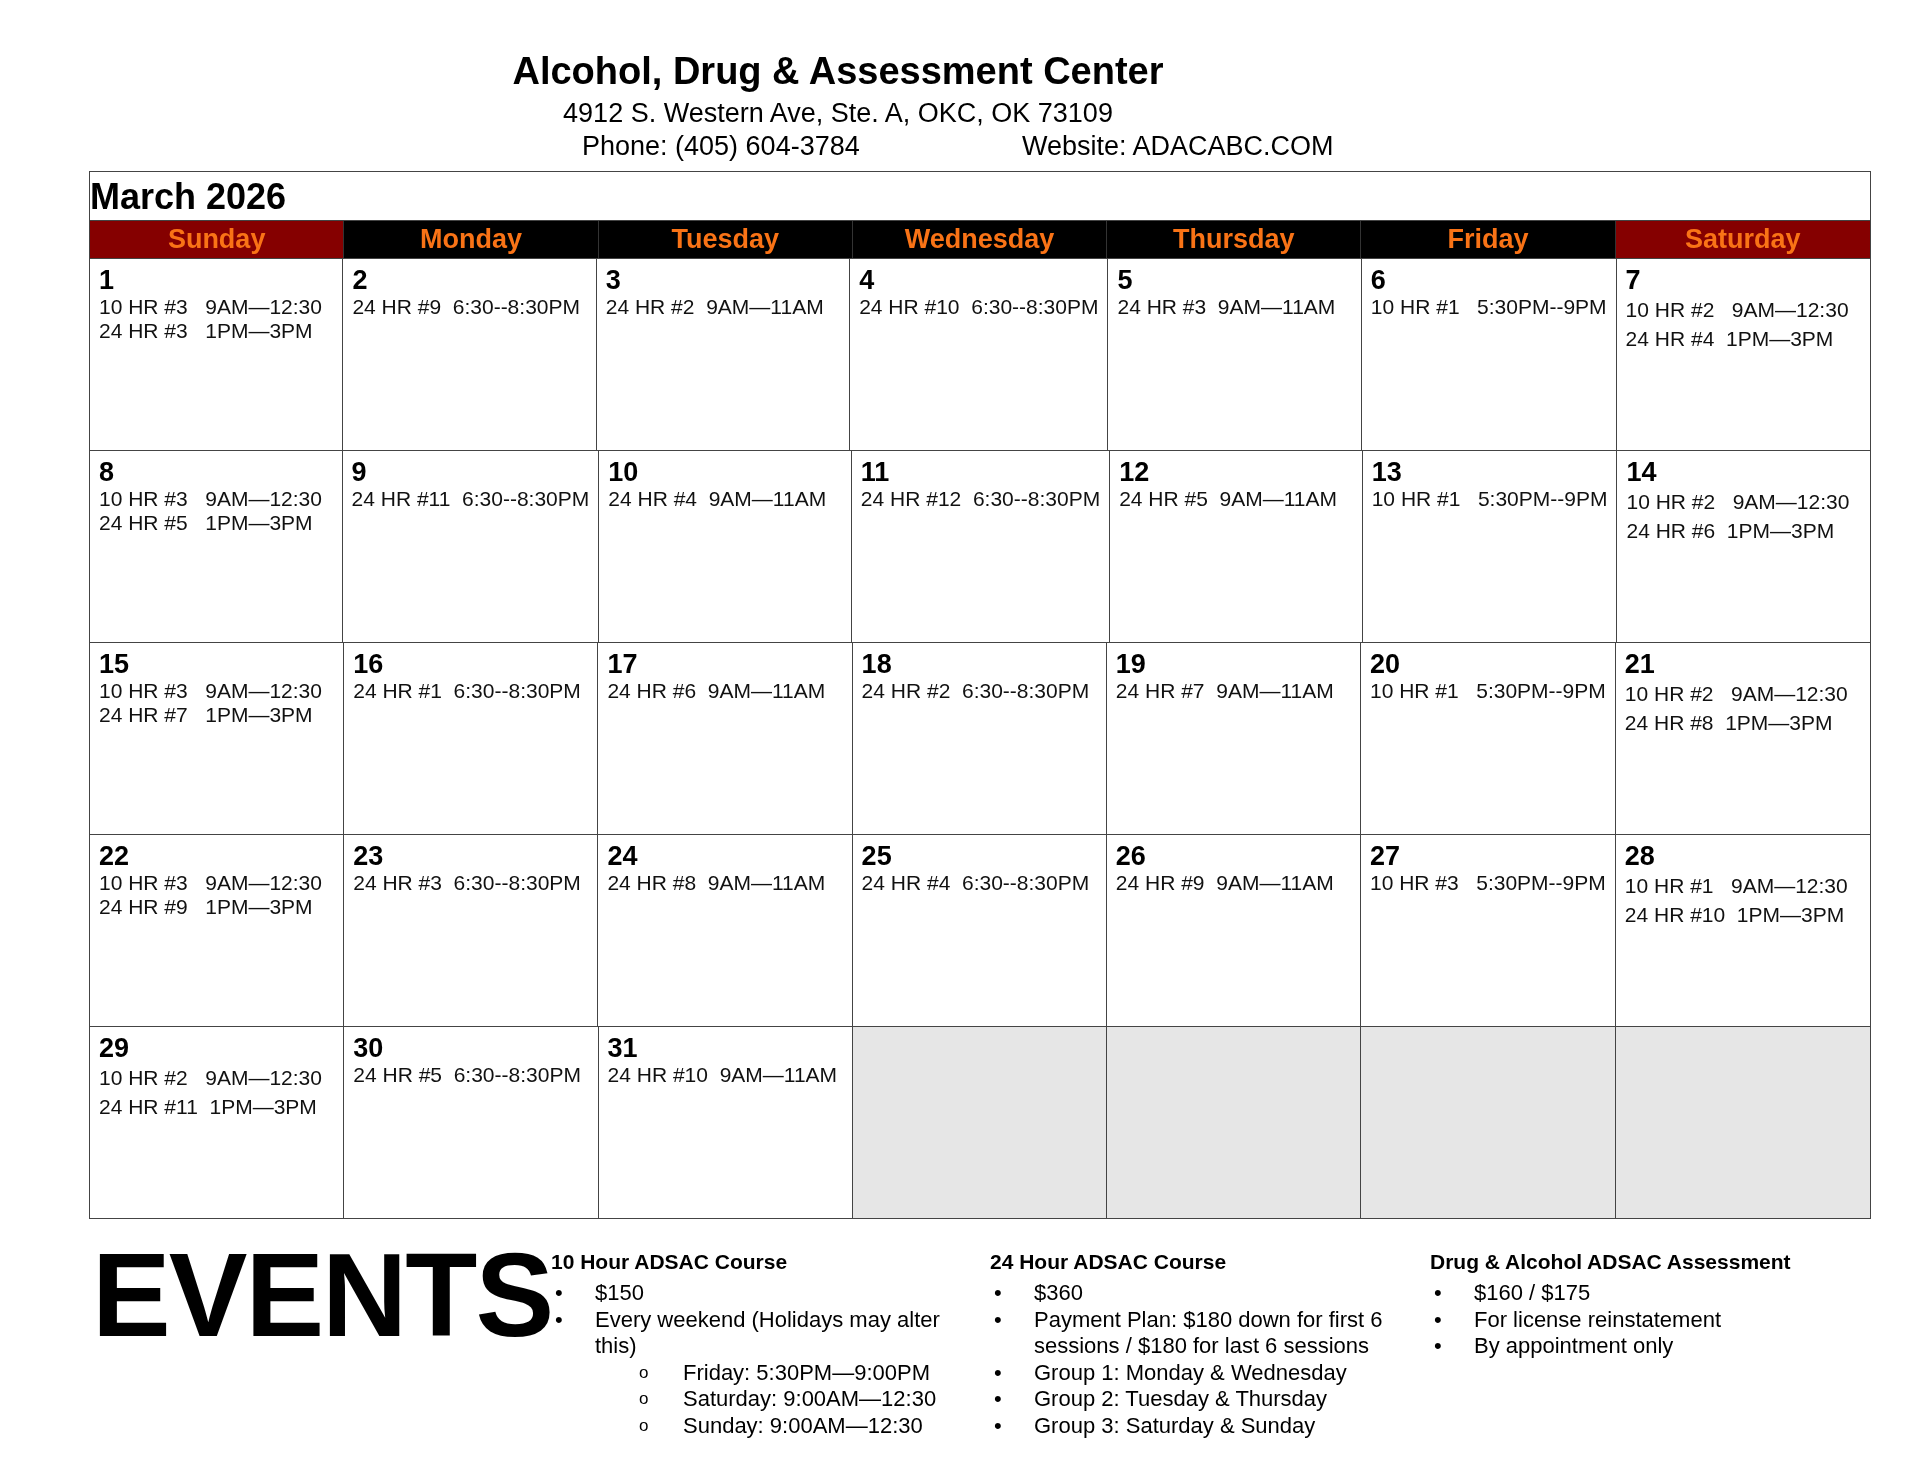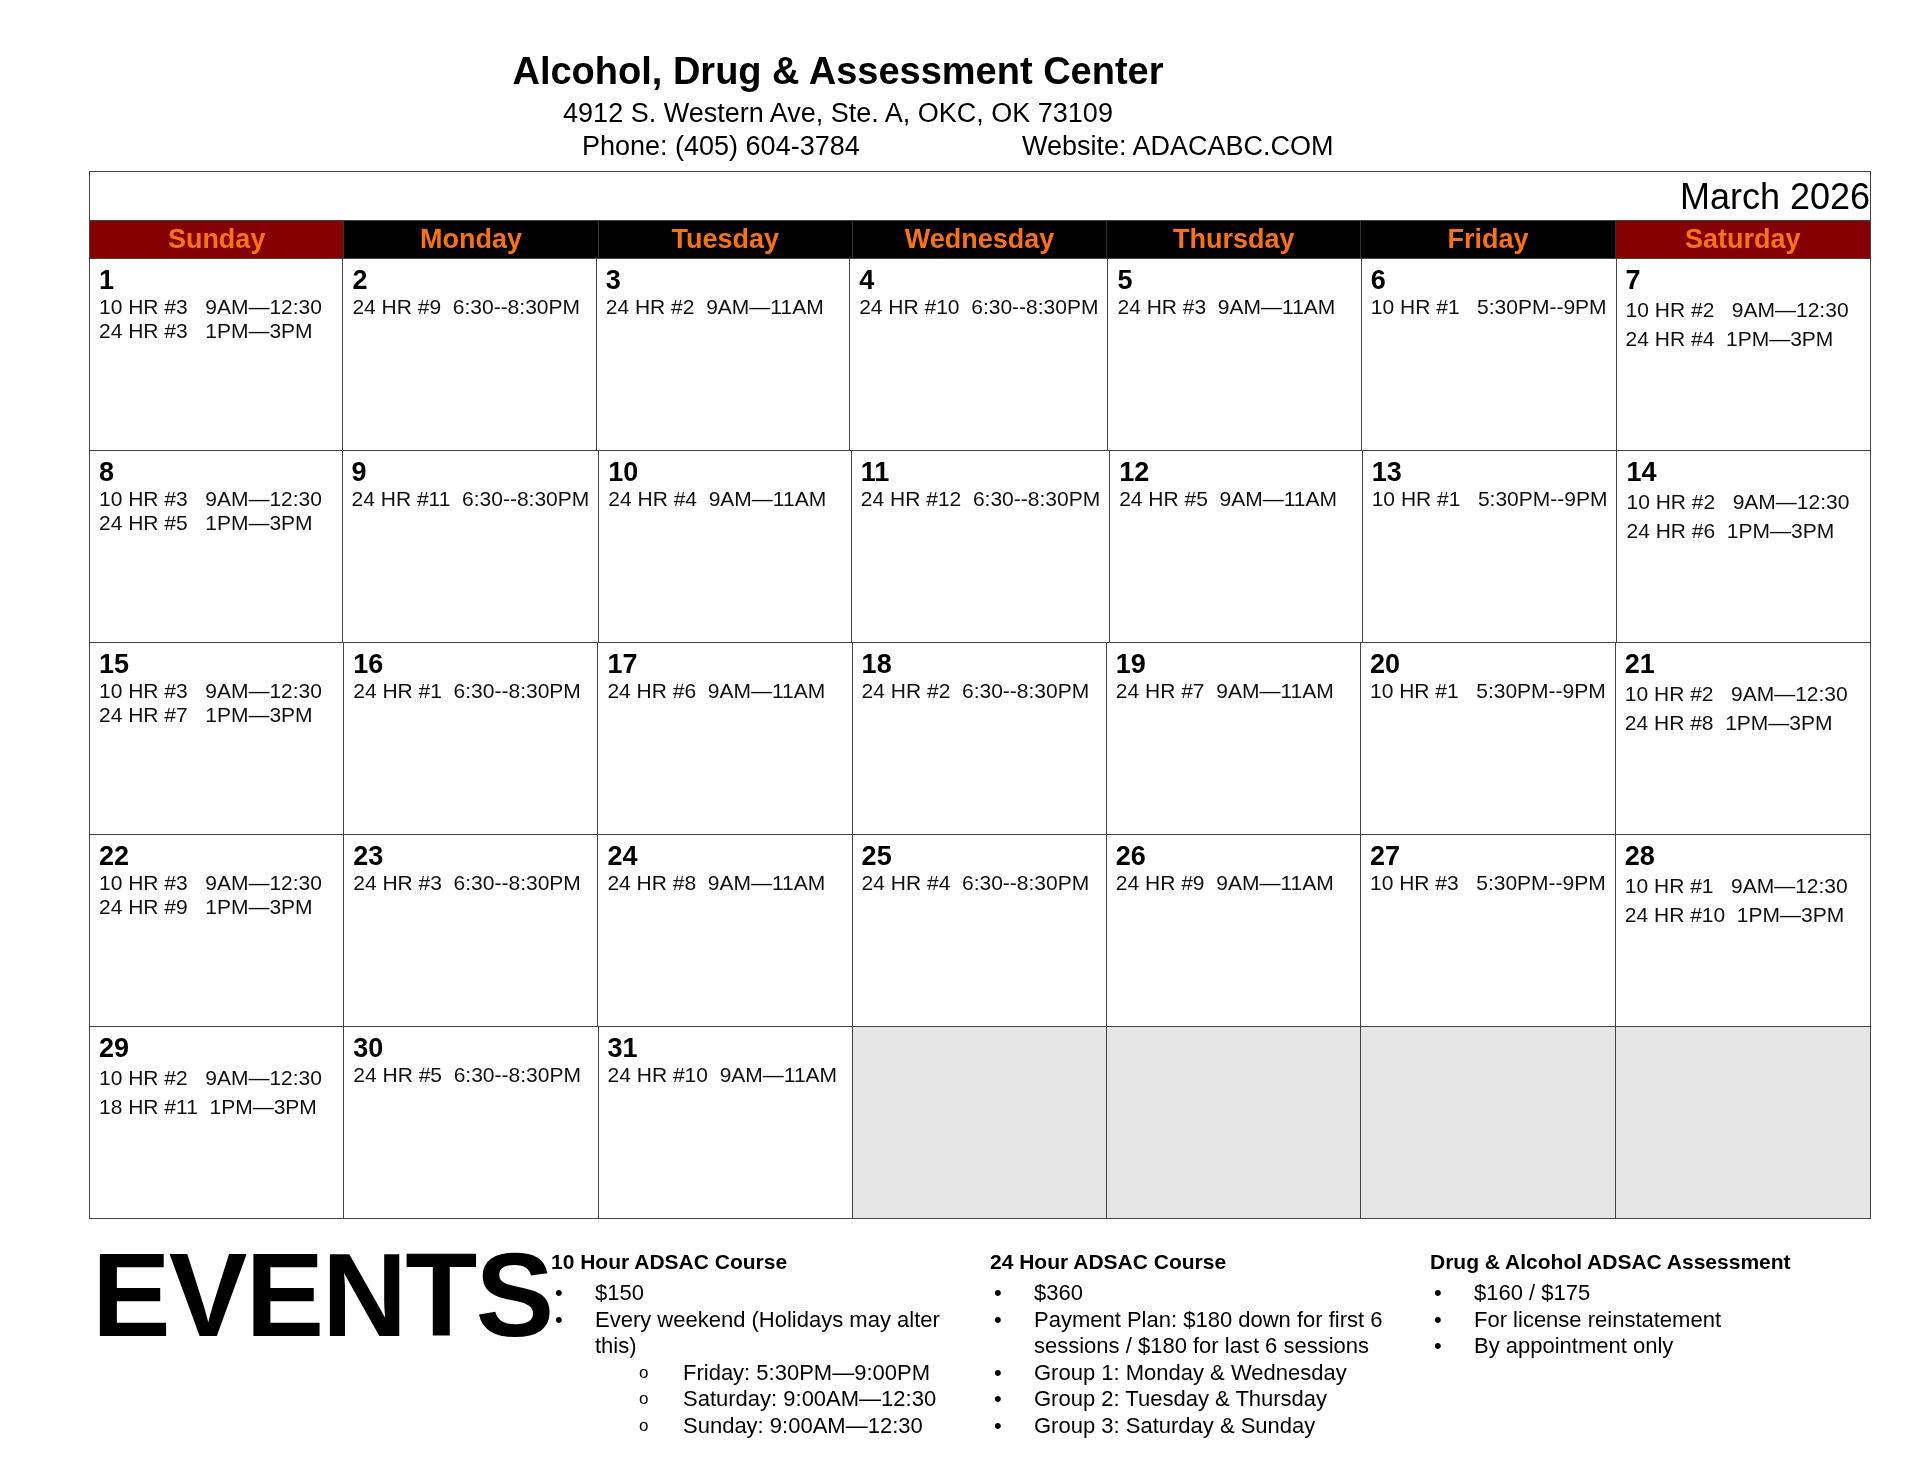--- a/index.html
+++ b/index.html
@@ -7,21 +7,21 @@
   body { font-family: "Liberation Sans", "DejaVu Sans", sans-serif; color: #000; position: relative; }
 
   .hdr { position: absolute; left: 0; width: 1676px; text-align: center; }
   .org-name { top: 50px; font-size: 38px; font-weight: bold; }
   .org-address { top: 98px; font-size: 27px; }
   .contact-row { position: absolute; top: 131px; left: 0; width: 1920px; font-size: 27px; }
   .contact-phone { position: absolute; left: 582px; text-align: right; }
   .contact-web { position: absolute; left: 1022px; }
 
   .calendar { position: absolute; left: 89px; top: 171px; width: 1782px; border: 1.5px solid #444; }
-  .month-title { height: 49px; text-align: right; font-size: 36px; font-weight: normal; line-height: 49px; border-bottom: 1px solid #444; }
+  .month-title { height: 49px; text-align: left; font-size: 36px; font-weight: bold; line-height: 49px; border-bottom: 1px solid #444; }
   .dow-row { display: grid; grid-template-columns: repeat(7, 1fr); height: 37px; }
   .dow { color: #f97316; font-weight: bold; font-size: 27px; text-align: center; line-height: 37px; background: #000; border-right: 1px solid #333; }
   .dow.weekend { background: #850000; }
   .dow:last-child { border-right: none; }
 
   .week { display: grid; grid-template-columns: repeat(7, 1fr); height: 192px; border-top: 1.5px solid #444; }
   .day { border-right: 1.2px solid #444; padding: 6px 9px; position: relative; }
   .day:last-child { border-right: none; }
   .day.empty { background: #e6e6e6; }
   .day-num { font-size: 27px; font-weight: bold; line-height: 30px; }
@@ -188,21 +188,21 @@
         <div class="day weekend-cell">
           <div class="day-num">28</div>
           <div class="evt">10 HR #1   9AM—12:30</div>
           <div class="evt">24 HR #10  1PM—3PM</div>
         </div>
       </div>
       <div class="week">
         <div class="day weekend-cell">
           <div class="day-num">29</div>
           <div class="evt">10 HR #2   9AM—12:30</div>
-          <div class="evt">18 HR #11  1PM—3PM</div>
+          <div class="evt">24 HR #11  1PM—3PM</div>
         </div>
         <div class="day">
           <div class="day-num">30</div>
           <div class="evt">24 HR #5  6:30--8:30PM</div>
         </div>
         <div class="day">
           <div class="day-num">31</div>
           <div class="evt">24 HR #10  9AM—11AM</div>
         </div>
         <div class="day empty"></div>

